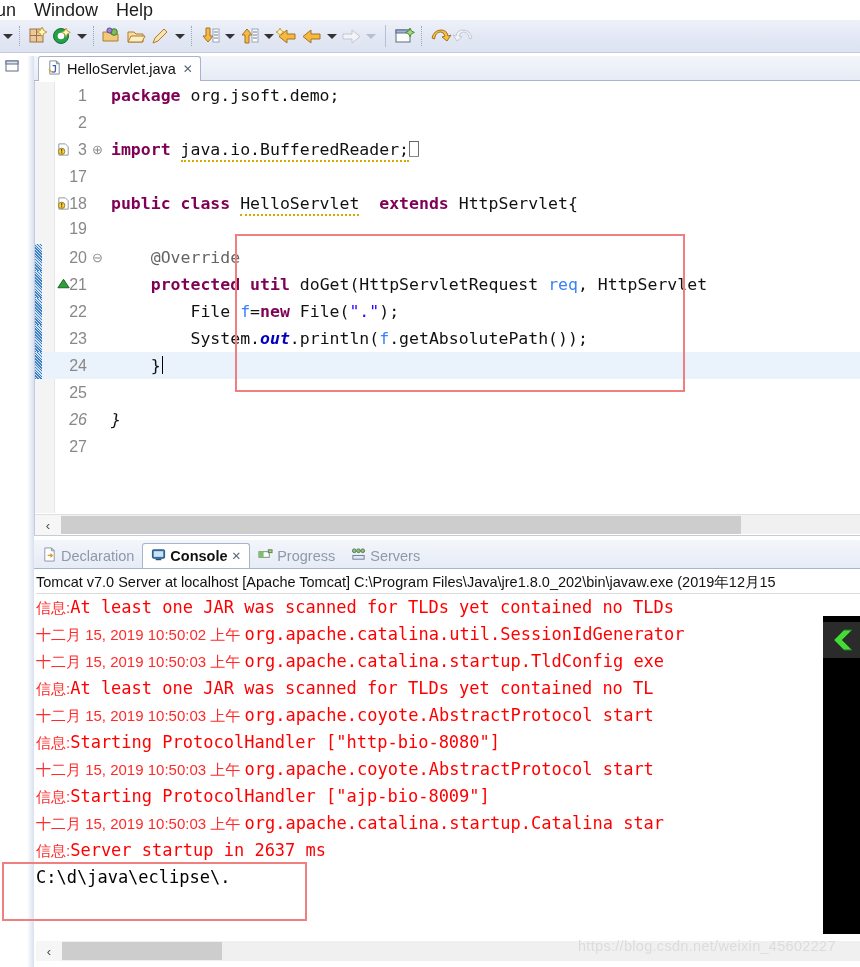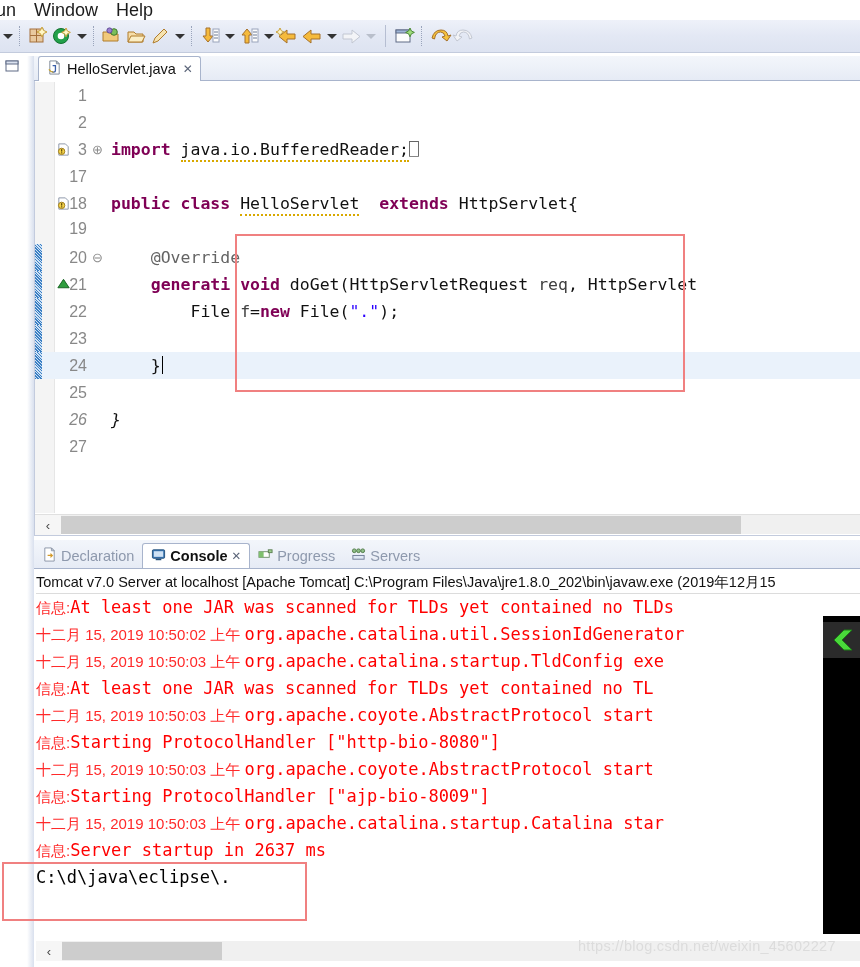--- a/index.html
+++ b/index.html
@@ -110,21 +110,21 @@
          background-color: #8cb7e0; }
 
   .mk { position: absolute; left: 21px; width: 16px; height: 16px; }
   .mk svg { display: block; }
 
   .kw  { color: #7f0055; font-weight: bold; }
   .pl  { color: #111111; }
   .st  { color: #2a00ff; }
   .an  { color: #646464; }
   .fld { color: #0000c0; font-style: italic; font-weight: bold; }
-  .loc { color: #404040; }
+  .loc { color: #3b82f6; }
   .und { border-bottom: 2px dotted #d8a800; padding-bottom: 1px; }
   .caret-bar {
     display: inline-block; width: 1px; height: 18px; background: #000;
     vertical-align: -3px; margin-left: 1px;
   }
 
   
   .annot {
     position: absolute; border: 2px solid #f08080;
     pointer-events: none; background: transparent;
@@ -381,30 +381,30 @@
       </span>
       <span class="label">HelloServlet.java</span>
       <span class="tab-close">✕</span>
     </div>
   </div>
 
   <div class="code-area">
     <div class="ruler-col"></div>
     <div class="gutter-col"></div>
     <div id="code-lines">
-        <div class="crow" style="top: 0px;"><span class="lineno">1</span></div>
+        <div class="crow" style="top: 0px;"><span class="lineno">1</span><span class="txt"><span class="kw">package </span><span class="pl">org.jsoft.demo;</span></span></div>
         <div class="crow" style="top: 27px;"><span class="lineno">2</span><span class="txt"></span></div>
         <div class="crow" style="top: 54px;"><span class="lineno">3</span><span class="fold">⊕</span><span class="txt"><span class="kw">import </span><span class="pl und">java.io.BufferedReader;</span><span class="an">⎕</span></span></div>
         <div class="crow" style="top: 81px;"><span class="lineno">17</span><span class="txt"></span></div>
         <div class="crow" style="top: 108px;"><span class="lineno">18</span><span class="txt"><span class="kw">public class </span><span class="pl und">HelloServlet</span><span class="pl">  </span><span class="kw">extends </span><span class="pl">HttpServlet{</span></span></div>
         <div class="crow" style="top: 133px;"><span class="lineno">19</span><span class="txt"></span></div>
         <div class="crow" style="top: 162px;"><span class="lineno">20</span><span class="fold">⊖</span><span class="txt"><span class="an">    @Override</span></span></div>
-        <div class="crow" style="top: 189px;"><span class="lineno">21</span><span class="txt"><span class="pl">    </span><span class="kw">generati void </span><span class="pl">doGet(HttpServletRequest </span><span class="loc">req</span><span class="pl">, HttpServlet</span></span></div>
+        <div class="crow" style="top: 189px;"><span class="lineno">21</span><span class="txt"><span class="pl">    </span><span class="kw">protected util </span><span class="pl">doGet(HttpServletRequest </span><span class="loc">req</span><span class="pl">, HttpServlet</span></span></div>
         <div class="crow" style="top: 216px;"><span class="lineno">22</span><span class="txt"><span class="pl">        File </span><span class="loc">f</span><span class="pl">=</span><span class="kw">new </span><span class="pl">File(</span><span class="st">"."</span><span class="pl">);</span></span></div>
-        <div class="crow" style="top: 243px;"><span class="lineno">23</span></div>
+        <div class="crow" style="top: 243px;"><span class="lineno">23</span><span class="txt"><span class="pl">        System.</span><span class="fld">out</span><span class="pl">.println(</span><span class="loc">f</span><span class="pl">.getAbsolutePath());</span></span></div>
         <div class="crow hl" style="top: 270px;"><span class="lineno">24</span><span class="txt"><span class="pl">    }</span><span class="pl"></span><span class="caret-bar"></span></span></div>
         <div class="crow" style="top: 297px;"><span class="lineno">25</span><span class="txt"></span></div>
         <div class="crow" style="top: 324px; font-style: italic;"><span class="lineno">26</span><span class="txt"><span class="pl">}</span></span></div>
         <div class="crow" style="top: 351px;"><span class="lineno">27</span><span class="txt"></span></div>
       </div>
   <div class="mk" style="top: 60px;">
         <svg width="15" height="15" viewBox="0 0 16 16">
           <path d="M3 2 h7 l3 3 v9 h-10z" fill="#ffffff" stroke="#8a94a6"></path>
           <circle cx="6" cy="10" r="3.4" fill="#f3d24a" stroke="#9c7a1b"></circle>
           <rect x="5.4" y="7.6" width="1.3" height="2.6" fill="#5a4708"></rect>

